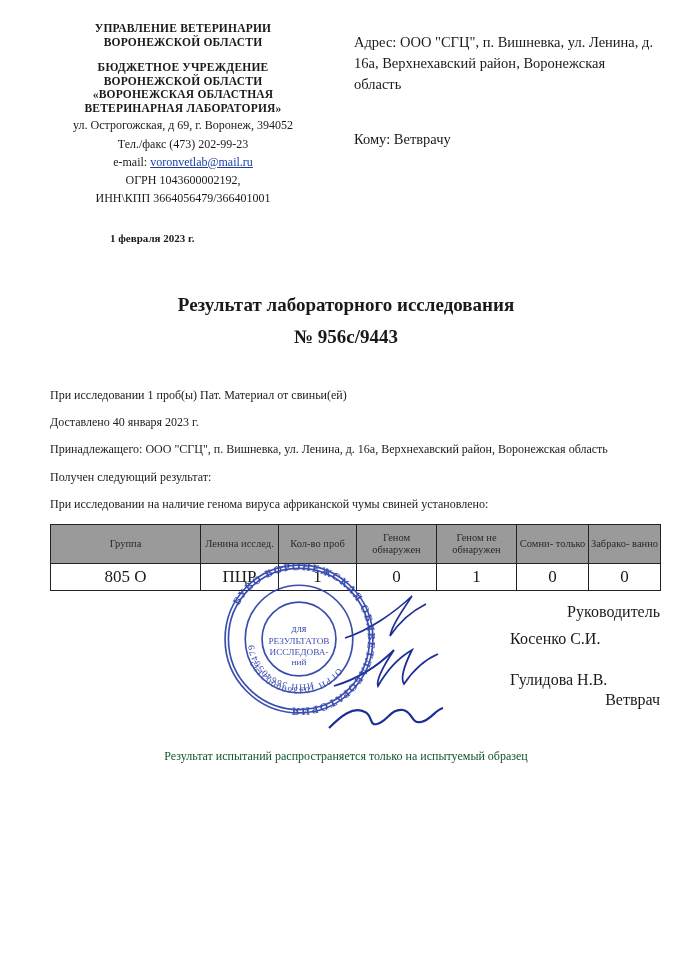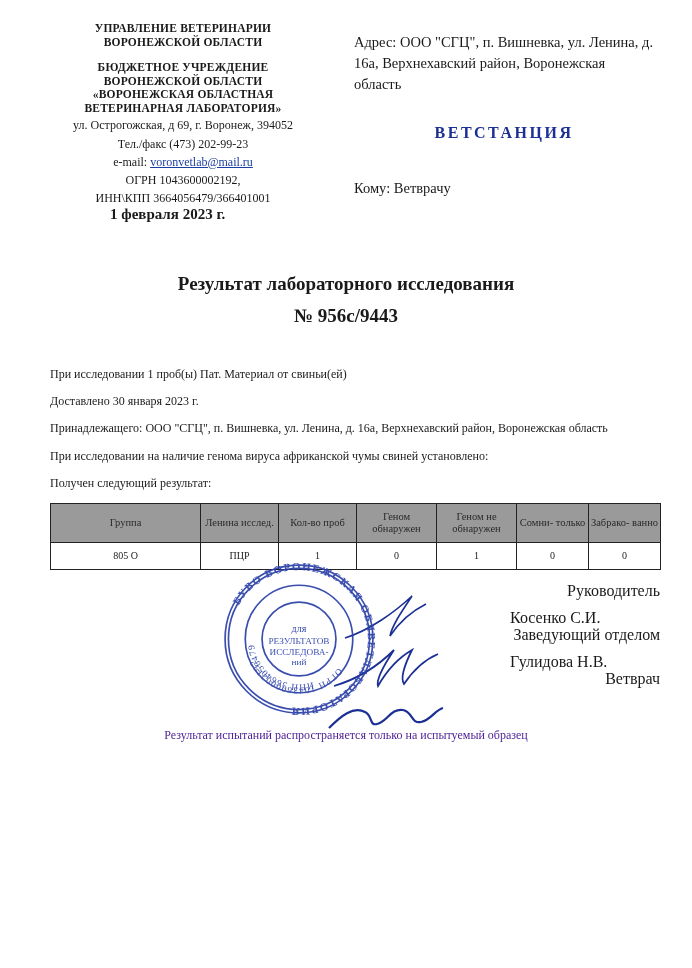--- a/index.html
+++ b/index.html
@@ -68,23 +68,23 @@
     font-weight: bold;
     font-size: 16px;
     letter-spacing: 2.5px;
   }
   .komu {
     margin-top: 34px;
     font-size: 14.5px;
   }
 
   .date-line {
-    margin-top: 0;
+    margin-top: 26px;
     margin-left: 72px;
-    font-size: 15px;
+    font-size: 11px;
     font-weight: bold;
   }
 
   
   .doc-title {
     margin-top: 48px;
     text-align: center;
     font-weight: bold;
     font-size: 19px;
     line-height: 1.35;
@@ -122,21 +122,21 @@
   }
   table.result th {
     background: #9a9a9a;
     color: #2a2a2a;
     font-weight: normal;
     height: 34px;
     line-height: 1.15;
   }
   table.result td {
     height: 22px;
-    font-size: 10px;
+    font-size: 17px;
   }
   td.group-cell {
     text-align: left;
     padding-left: 5px;
     font-size: 12px;
   }
 
   
   .signatures {
     margin-top: 12px;
@@ -172,21 +172,21 @@
     width: 150px;
     text-align: left;
     z-index: 3;
     position: relative;
   }
 
   .footer-note {
     margin-top: 14px;
     text-align: center;
     font-size: 12px;
-    color: #4c1d95;
+    color: #14532d;
   }
 
   
   .stamp {
     position: absolute;
     left: 215px;
     top: 555px;
     width: 168px;
     height: 168px;
     pointer-events: none;
@@ -217,37 +217,36 @@
       <div class="org-small">Тел./факс  (473) 202-99-23</div>
       <div class="org-small">
         <span>e-mail: </span><span class="mail">voronvetlab@mail.ru</span>
       </div>
       <div class="org-small">ОГРН 1043600002192,</div>
       <div class="org-small">ИНН\КПП 3664056479/366401001</div>
     </div>
 
     <div class="header-right">
       <div>Адрес: ООО "СГЦ", п. Вишневка, ул. Ленина, д. 16а, Верхнехавский район, Воронежская область</div>
-      <div class="vetstanciya">ВЕТСТАНЦИЯ</div>
       <div class="komu">Кому: Ветврачу</div>
     </div>
 
   </div>
 
   <div class="date-line">1 февраля 2023 г.</div>
 
   <div class="doc-title">Результат лабораторного исследования</div>
   <div class="doc-number">№ 956с/9443</div>
 
   <div class="body-text">
     <p>При исследовании 1 проб(ы) Пат. Материал от свиньи(ей)</p>
-    <p>Доставлено 30 января 2023 г.</p>
+    <p>Доставлено 40 января 2023 г.</p>
     <p>Принадлежащего: ООО "СГЦ", п. Вишневка, ул. Ленина, д. 16а, Верхнехавский район, Воронежская область</p>
+    <p>Получен следующий результат:</p>
     <p>При исследовании на наличие генома вируса африканской чумы свиней установлено:</p>
-    <p>Получен следующий результат:</p>
   </div>
 
   <table class="result">
     <colgroup>
       <col style="width:150px">
       <col style="width:78px">
       <col style="width:78px">
       <col style="width:80px">
       <col style="width:80px">
       <col style="width:72px">
@@ -279,21 +278,20 @@
 
   <div class="signatures">
 
     <div class="sig-row">
       <div class="sig-role">Руководитель</div>
       <div class="sig-line"></div>
       <div class="sig-name">Косенко С.И.</div>
     </div>
 
     <div class="sig-row">
-      <div class="sig-role">Заведующий отделом</div>
       <div class="sig-line"></div>
       <div class="sig-name">Гулидова Н.В.</div>
     </div>
 
     <div class="sig-row">
       <div class="sig-role">Ветврач</div>
       <div class="sig-line"></div>
     </div>
 
   </div>

